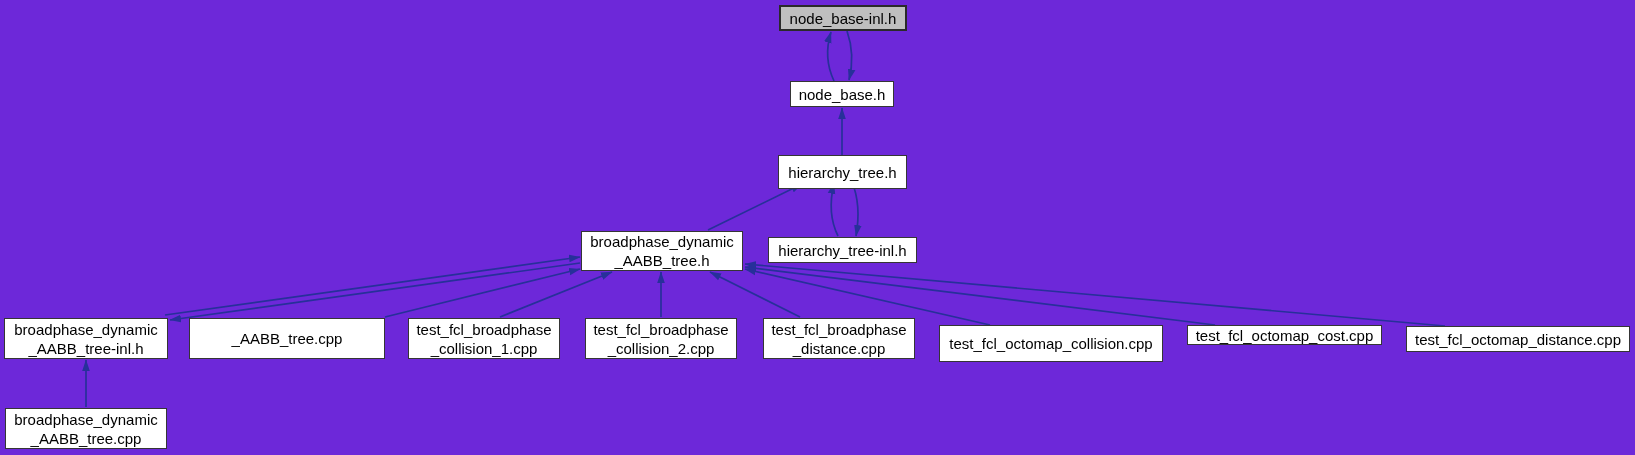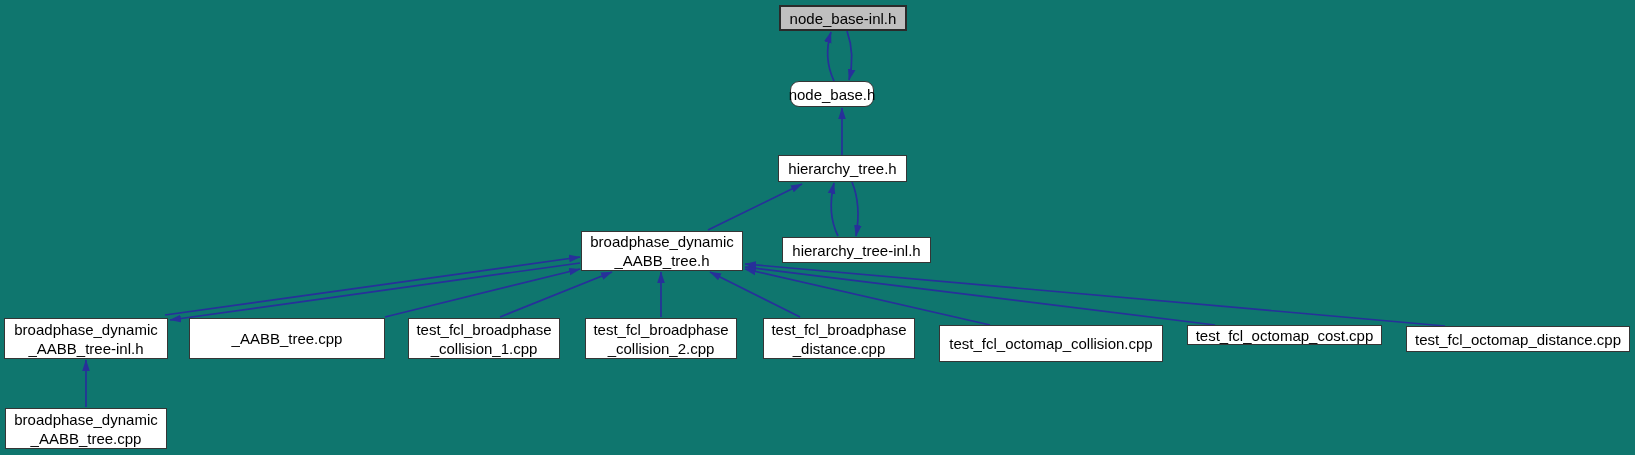--- a/index.html
+++ b/index.html
@@ -1,20 +1,20 @@
 <!DOCTYPE html>
 <html><head>
 <meta charset="utf-8">
 <style>
   html, body { margin: 0; padding: 0; background: #ffffff; }
   .graph {
     position: relative;
     width: 1635px;
     height: 455px;
-    background: #0f766e;
+    background: #6d28d9;
     font-family: "Liberation Sans", sans-serif;
     overflow: hidden;
   }
   .edge-layer {
     position: absolute;
     left: 0; top: 0;
     width: 1635px;
     height: 455px;
   }
   .node {
@@ -67,27 +67,27 @@
         <path d="M990,325 L745,269" fill="none" stroke="#27309a" stroke-width="1.7" marker-end="url(#arrowhead)"></path>
         <path d="M1215,325 L745,267" fill="none" stroke="#27309a" stroke-width="1.7" marker-end="url(#arrowhead)"></path>
         <path d="M1445,326 L745,264" fill="none" stroke="#27309a" stroke-width="1.7" marker-end="url(#arrowhead)"></path>
         <path d="M86,407 L86,360" fill="none" stroke="#27309a" stroke-width="1.7" marker-end="url(#arrowhead)"></path>
       </g>
   </svg>
   <div id="node-layer">
       <div class="node highlight" style="left: 779px; top: 5px; width: 128px; height: 26px;">
         <span>node_base-inl.h</span>
       </div>
-      <div class="node" style="left: 790px; top: 81px; width: 84px; height: 26px; border-radius: 9px;">
+      <div class="node" style="left: 790px; top: 81px; width: 104px; height: 26px;">
         <span>node_base.h</span>
       </div>
-      <div class="node" style="left: 778px; top: 155px; width: 129px; height: 27px; text-align: right;">
+      <div class="node" style="left: 778px; top: 155px; width: 129px; height: 34px; text-align: right;">
         <span>hierarchy_tree.h</span>
       </div>
-      <div class="node" style="left: 768px; top: 237px; width: 149px; height: 26px; margin-left: 14px;">
+      <div class="node" style="left: 768px; top: 237px; width: 149px; height: 26px;">
         <span>hierarchy_tree-inl.h</span>
       </div>
       <div class="node" style="left: 581px; top: 231px; width: 162px; height: 40px;">
         <span>broadphase_dynamic</span>
         <span>_AABB_tree.h</span>
       </div>
       <div class="node" style="left: 4px; top: 318px; width: 164px; height: 41px;">
         <span>broadphase_dynamic</span>
         <span>_AABB_tree-inl.h</span>
       </div>

